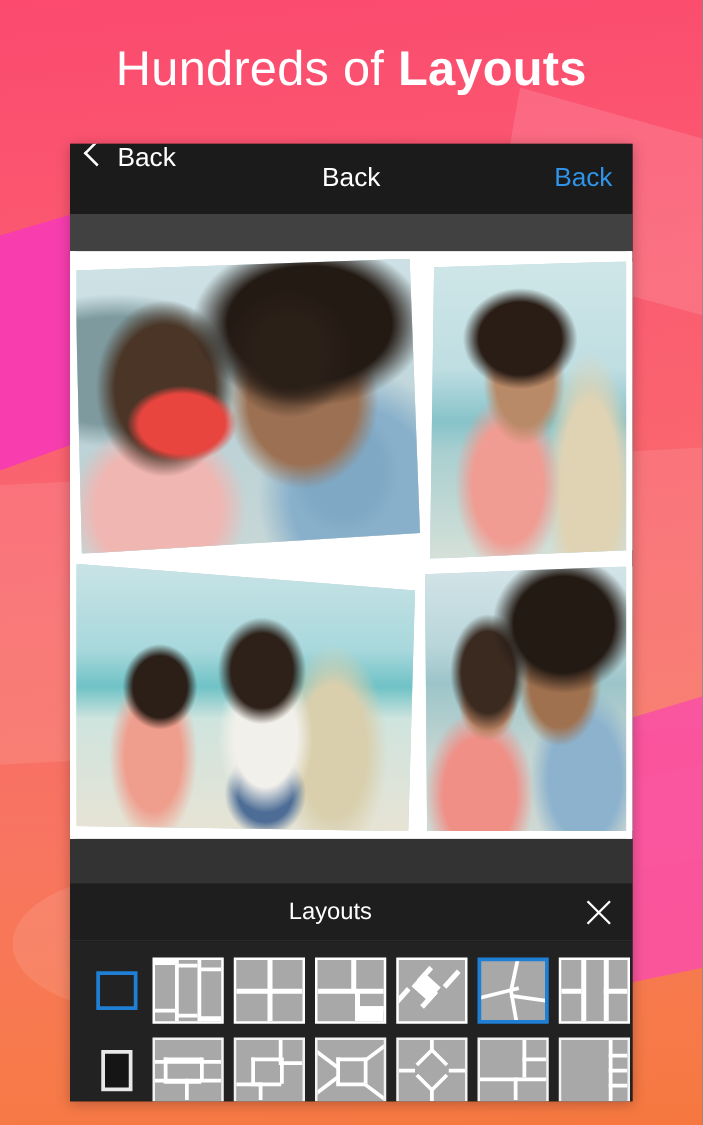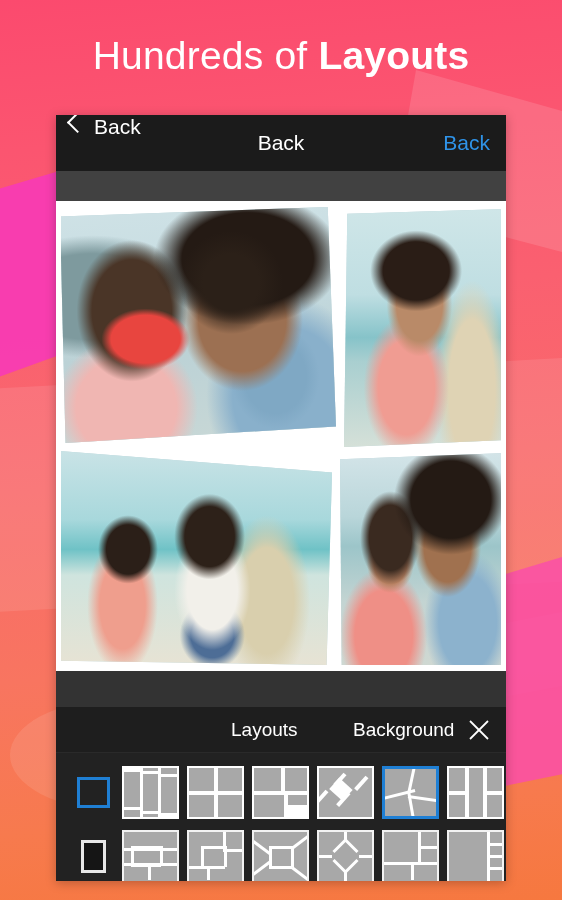--- a/index.html
+++ b/index.html
@@ -333,21 +333,20 @@
       <div class="divider" style="left:0;top:0;width:100%;height:6px;"></div>
       <div class="divider" style="left:0;top:0;width:5px;height:100%;"></div>
       <div class="divider" style="right:0;top:0;width:5px;height:100%;"></div>
       <div class="divider" style="left:0;bottom:0;width:100%;height:6px;"></div>
     </div>
 
     <div class="spacer-dark"></div>
 
     <div class="tabs">
       <div class="tab tab-effects">Layouts</div>
-      <div class="tab tab-background">Background</div>
       <div class="close-x">
         <svg width="22" height="22" viewBox="0 0 22 22">
           <line x1="2" y1="2" x2="20" y2="20" stroke="#ffffff" stroke-width="1.8"></line>
           <line x1="20" y1="2" x2="2" y2="20" stroke="#ffffff" stroke-width="1.8"></line>
         </svg>
       </div>
     </div>
 
     <div class="thumb-area">
 

